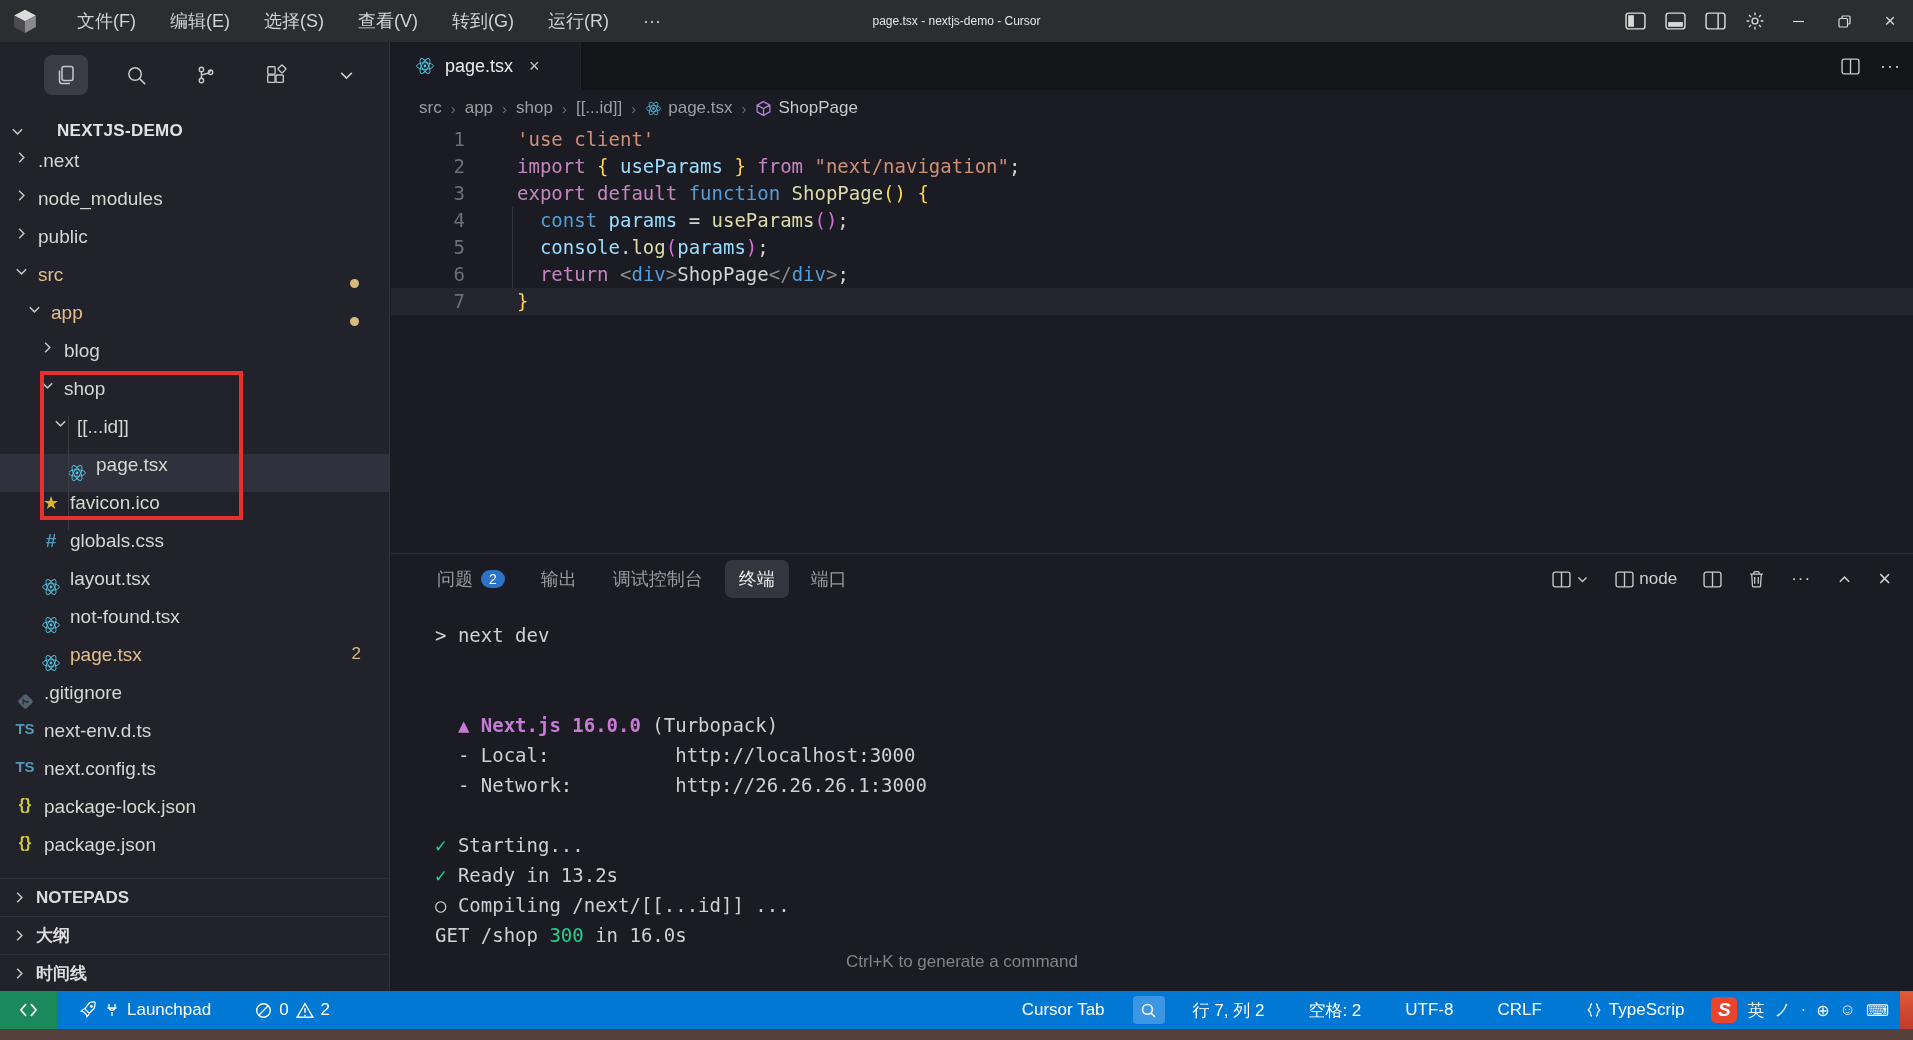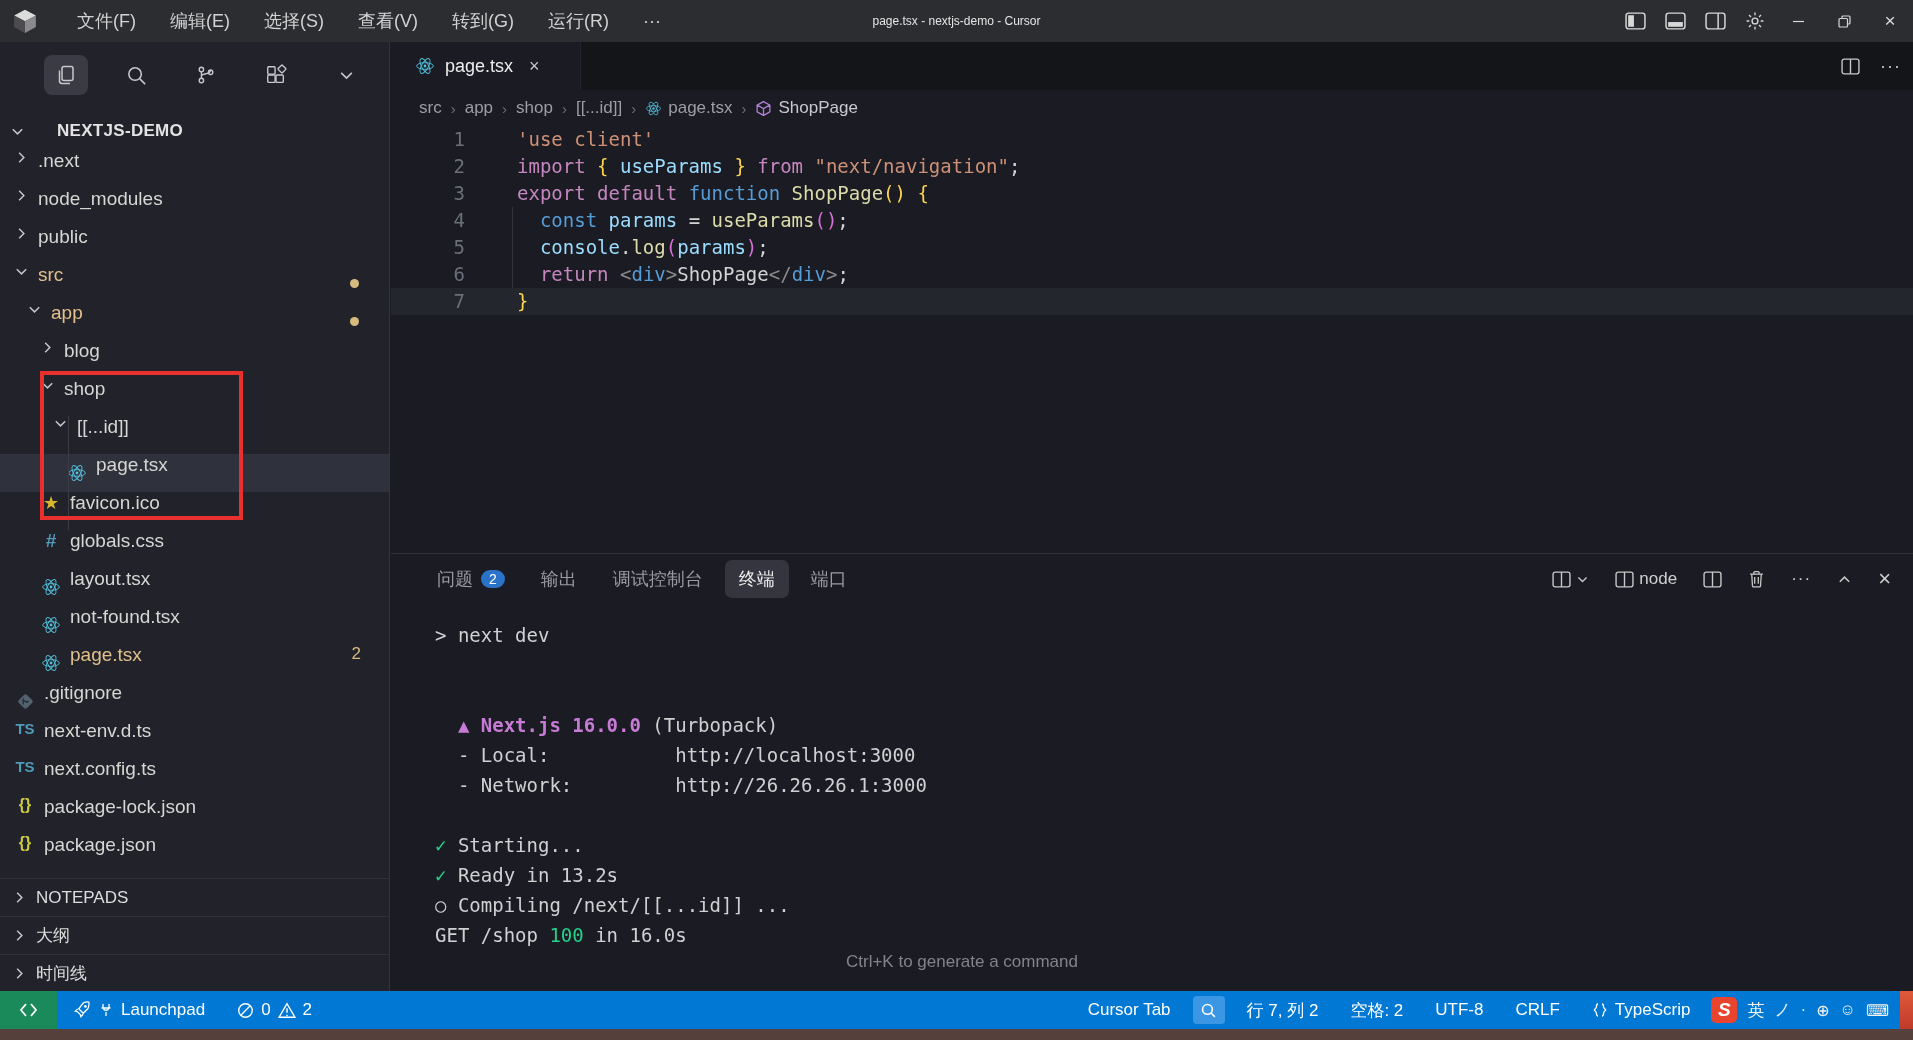--- a/index.html
+++ b/index.html
@@ -33,21 +33,21 @@
   .trow.selected { background:#2f323c; }
   .trow .chev { display:flex; margin-right:9px; }
   .trow .ficon { width:22px; display:flex; justify-content:center; margin-right:8px; flex:0 0 auto; }
   .trow .lbl { white-space:nowrap; }
   .trow .lbl.mod { color:#e2c08d; }
   .dot { position:absolute; right:30px; top:15px; width:9px; height:9px; border-radius:50%; background:#d7ba7d; }
   .tbadge { position:absolute; right:28px; font-size:17px; color:#d7ba7d; }
   #tree-guide { position:absolute; left:68px; top:374px; width:1px; height:114px; background:#3b3c44; }
   #side-sections { position:absolute; left:0; top:836px; width:100%; }
   .sect { height:38px; display:flex; align-items:center; border-top:1px solid #2f3038;
-    font-size:17px; font-weight:normal; color:#dddddd; }
+    font-size:17px; font-weight:bold; color:#dddddd; }
   .sect .chev { margin:0 9px 0 12px; display:flex; }
   .icon-star { color:#ddb52c; font-size:18px; }
   .icon-hash { color:#519aba; font-weight:bold; font-size:19px; }
   .icon-ts { color:#519aba; font-weight:bold; font-size:15px; }
   .icon-json { color:#cbcb41; font-weight:bold; font-size:16px; }
 
   
   #editor-area { position:absolute; left:391px; top:42px; width:1522px; height:949px; background:#1b1c23; }
   #tabstrip { position:absolute; left:0; top:0; width:100%; height:48px; background:#141519; display:flex; }
   #tab-active { width:190px; height:48px; background:#1b1c23; display:flex; align-items:center;
@@ -80,21 +80,21 @@
   #terminal { position:absolute; left:0; top:50px; padding:16px 0 0 44px;
     font-family:"DejaVu Sans Mono", monospace; font-size:19px; }
   .term-row { height:30px; line-height:30px; white-space:pre; }
   .t-fg{color:#cfd0d2} .t-mag{color:#c87bd6; font-weight:bold} .t-grn{color:#23d18b}
   #term-hint { position:absolute; left:455px; top:398px; font-size:17px; color:#83838a; }
 
   
   #statusbar { position:absolute; left:0; top:991px; width:1913px; height:38px;
     background:#0078d4; color:#fff; display:flex; align-items:center; font-size:17px; }
   #sb-remote { width:57px; height:38px; background:#1a8a5a; display:flex; align-items:center; justify-content:center; }
-  .sb-item { display:flex; align-items:center; gap:7px; padding:0 16px; height:100%; white-space:nowrap; }
+  .sb-item { display:flex; align-items:center; gap:7px; padding:0 22px; height:100%; white-space:nowrap; }
   #sb-right { margin-left:auto; display:flex; align-items:center; height:100%;text-align:right; }
   #sb-zoombox { background:#3b97e4; border-radius:4px; width:32px; height:28px;
     display:flex; align-items:center; justify-content:center; margin:0 6px; }
   #sogou-s { width:26px; height:26px; border-radius:5px; background:#e8442e; color:#fff;
     font-weight:bold; font-style:italic; font-size:19px; display:flex; align-items:center; justify-content:center; margin:0 5px; }
   .tray-ic { font-size:16px; color:#f2f2f2; padding:0 5px; }
   #sb-redbar { width:13px; height:38px; background:linear-gradient(#e05a3a,#c03a2a); margin-left:6px; }
   #bottom-strip { position:absolute; left:0; top:1029px; width:1913px; height:11px; background:#55403c; }
 
   
@@ -551,21 +551,21 @@
         <div class="term-row"><span class="t-fg">&gt; next dev</span></div>
         <div class="term-row">&nbsp;</div>
         <div class="term-row">&nbsp;</div>
         <div class="term-row"><span class="t-mag">  ▲ Next.js 16.0.0</span><span class="t-fg"> (Turbopack)</span></div>
         <div class="term-row"><span class="t-fg">  - Local:           http://localhost:3000</span></div>
         <div class="term-row"><span class="t-fg">  - Network:         http://26.26.26.1:3000</span></div>
         <div class="term-row">&nbsp;</div>
         <div class="term-row"><span class="t-grn">✓</span><span class="t-fg"> Starting...</span></div>
         <div class="term-row"><span class="t-grn">✓</span><span class="t-fg"> Ready in 13.2s</span></div>
         <div class="term-row"><span class="t-fg">○ Compiling /next/[[...id]] ...</span></div>
-        <div class="term-row"><span class="t-fg">GET /shop </span><span class="t-grn">100</span><span class="t-fg"> in 16.0s</span></div>
+        <div class="term-row"><span class="t-fg">GET /shop </span><span class="t-grn">300</span><span class="t-fg"> in 16.0s</span></div>
       </div>
     <div id="term-hint">Ctrl+K to generate a command</div>
   </div>
 </div>
 
 <div id="statusbar">
   <div id="sb-remote">
     <svg width="19" height="14" viewBox="0 0 19 14">
         <path d="M7 1 L2 7 L7 13 M12 1 L17 7 L12 13" stroke="#fff" stroke-width="1.8" fill="none"></path>
       </svg>

